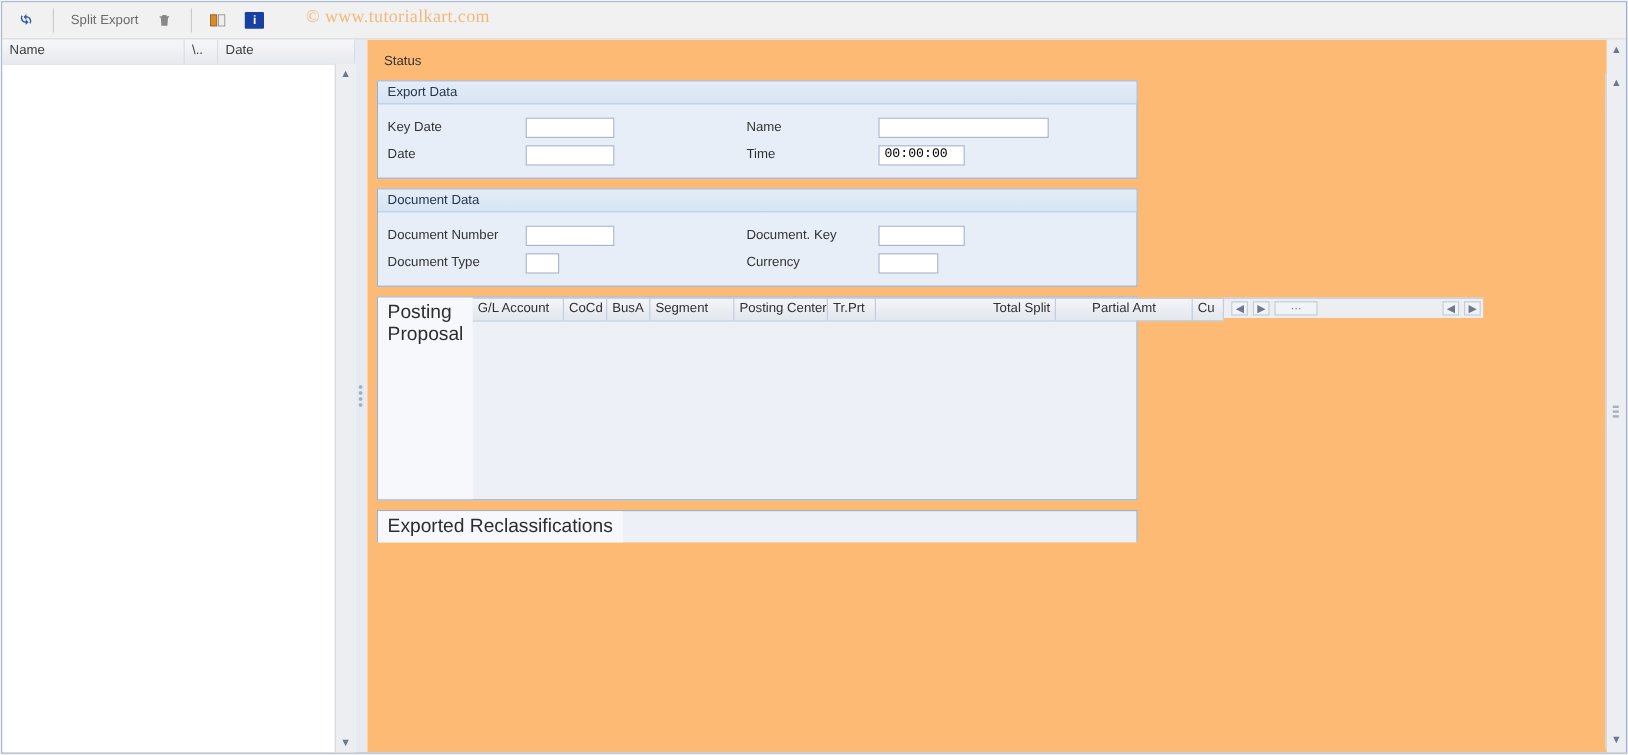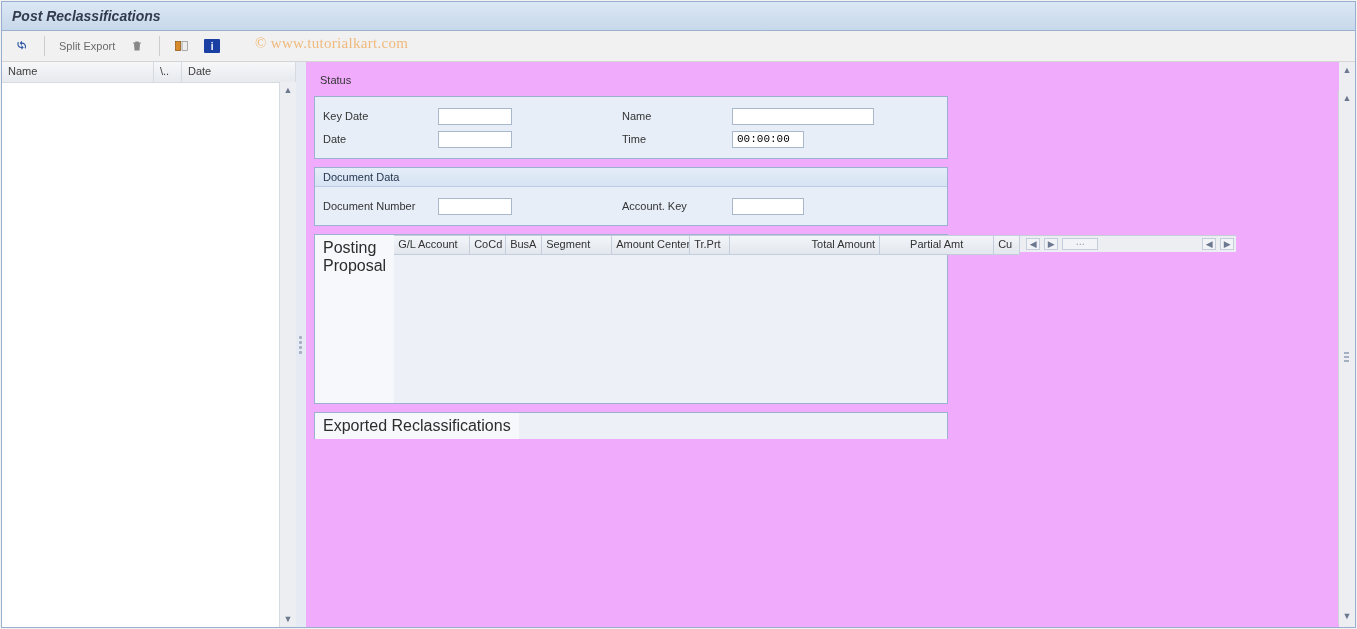--- a/index.html
+++ b/index.html
@@ -175,21 +175,21 @@
   .main-panel {
     flex: 1;
     background: #fff;
     position: relative;
     overflow: hidden;
     display: flex;
   }
   .main-inner {
     flex:1;
     padding: 8px 0 0 8px;
-    background: #f0abfc;
+    background: #fdba74;
     overflow: hidden;
   }
   .status-label {
     padding: 4px 6px 10px 6px;
     color: #333;
   }
   
   .group {
     width: 632px;
     border: 1px solid #9ab1d0;
@@ -318,23 +318,20 @@
     display:flex;flex-direction:column;gap:2px;
   }
   .outer-vscroll .grip-v span{width:5px;height:2px;background:#a4b0c2;}
   .grid-box.exported { margin-bottom: 0; border-bottom: none; align-items: center; }
 </style>
 </head>
 <body>
 
 <div class="app-border">
 
-  <div class="title-bar">
-    <span class="title">Post Reclassifications</span>
-  </div>
 
   <div class="toolbar">
     <div class="tb-btn icon-refresh">
       <svg width="14" height="14" viewBox="0 0 24 24">
           <path d="M12 6V3L8 7l4 4V8c2.8 0 5 2.2 5 5 0 .8-.2 1.6-.6 2.3l1.5 1.5C18.6 15.5 19 14.3 19 13c0-3.9-3.1-7-7-7zm-5.4.2L5.1 4.7C4.4 6 4 7.2 4 8.5c0 3.9 3.1 7 7 7v3l4-4-4-4v3c-2.8 0-5-2.2-5-5 0-.8.2-1.6.6-2.3z"></path>
         </svg>
     </div>
     <div class="sep"></div>
     <div class="tb-text">Split Export</div>
     <div class="tb-btn icon-trash">
@@ -379,20 +376,21 @@
           <div class="dot"></div>
       </div>
     </div>
 
     <div class="main-panel">
       <div class="main-inner">
 
         <div class="status-label">Status</div>
 
         <div class="group">
+          <div class="group-title">Export Data</div>
           <div class="group-body">
             <div class="row">
               <div class="lbl">Key Date</div>
               <input class="fld w1" value="" style="">
               <div class="gap"></div>
               <div class="lbl2">Name</div>
               <input class="fld w3" value="" style="">
             </div>
             <div class="row">
               <div class="lbl">Date</div>
@@ -404,36 +402,43 @@
           </div>
         </div>
 
         <div class="group">
           <div class="group-title">Document Data</div>
           <div class="group-body">
             <div class="row">
               <div class="lbl">Document Number</div>
               <input class="fld w1" value="" style="">
               <div class="gap"></div>
-              <div class="lbl2">Account. Key</div>
+              <div class="lbl2">Document. Key</div>
               <input class="fld w2" value="" style="">
+            </div>
+            <div class="row">
+              <div class="lbl">Document Type</div>
+              <input class="fld ws" value="" style="">
+              <div style="width:156px"></div>
+              <div class="lbl2">Currency</div>
+              <input class="fld" style="width: 50px;" value="">
             </div>
           </div>
         </div>
 
         <div class="grid-box">
           <div class="grid-title">Posting Proposal</div>
           <div class="grid-head">
             <div class="c" style="width:76px">G/L Account</div>
             <div class="c" style="width:36px">CoCd</div>
             <div class="c" style="width:36px">BusA</div>
             <div class="c" style="width:70px">Segment</div>
-            <div class="c" style="width:78px">Amount Center</div>
+            <div class="c" style="width:78px">Posting Center</div>
             <div class="c" style="width:40px">Tr.Prt</div>
-            <div class="c" style="width:150px;text-align:right">Total Amount</div>
+            <div class="c" style="width:150px;text-align:right">Total Split</div>
             <div class="c" style="width:114px;text-align:center">Partial Amt</div>
             <div class="c" style="width:26px">Cu</div>
           </div>
           <div class="grid-body"></div>
           <div class="grid-hscroll">
             <div class="spacer"></div>
             <div class="arrow">◀</div>
             <div class="arrow">▶</div>
             <div class="thumb">⋯</div>
             <div class="gap2"></div>

